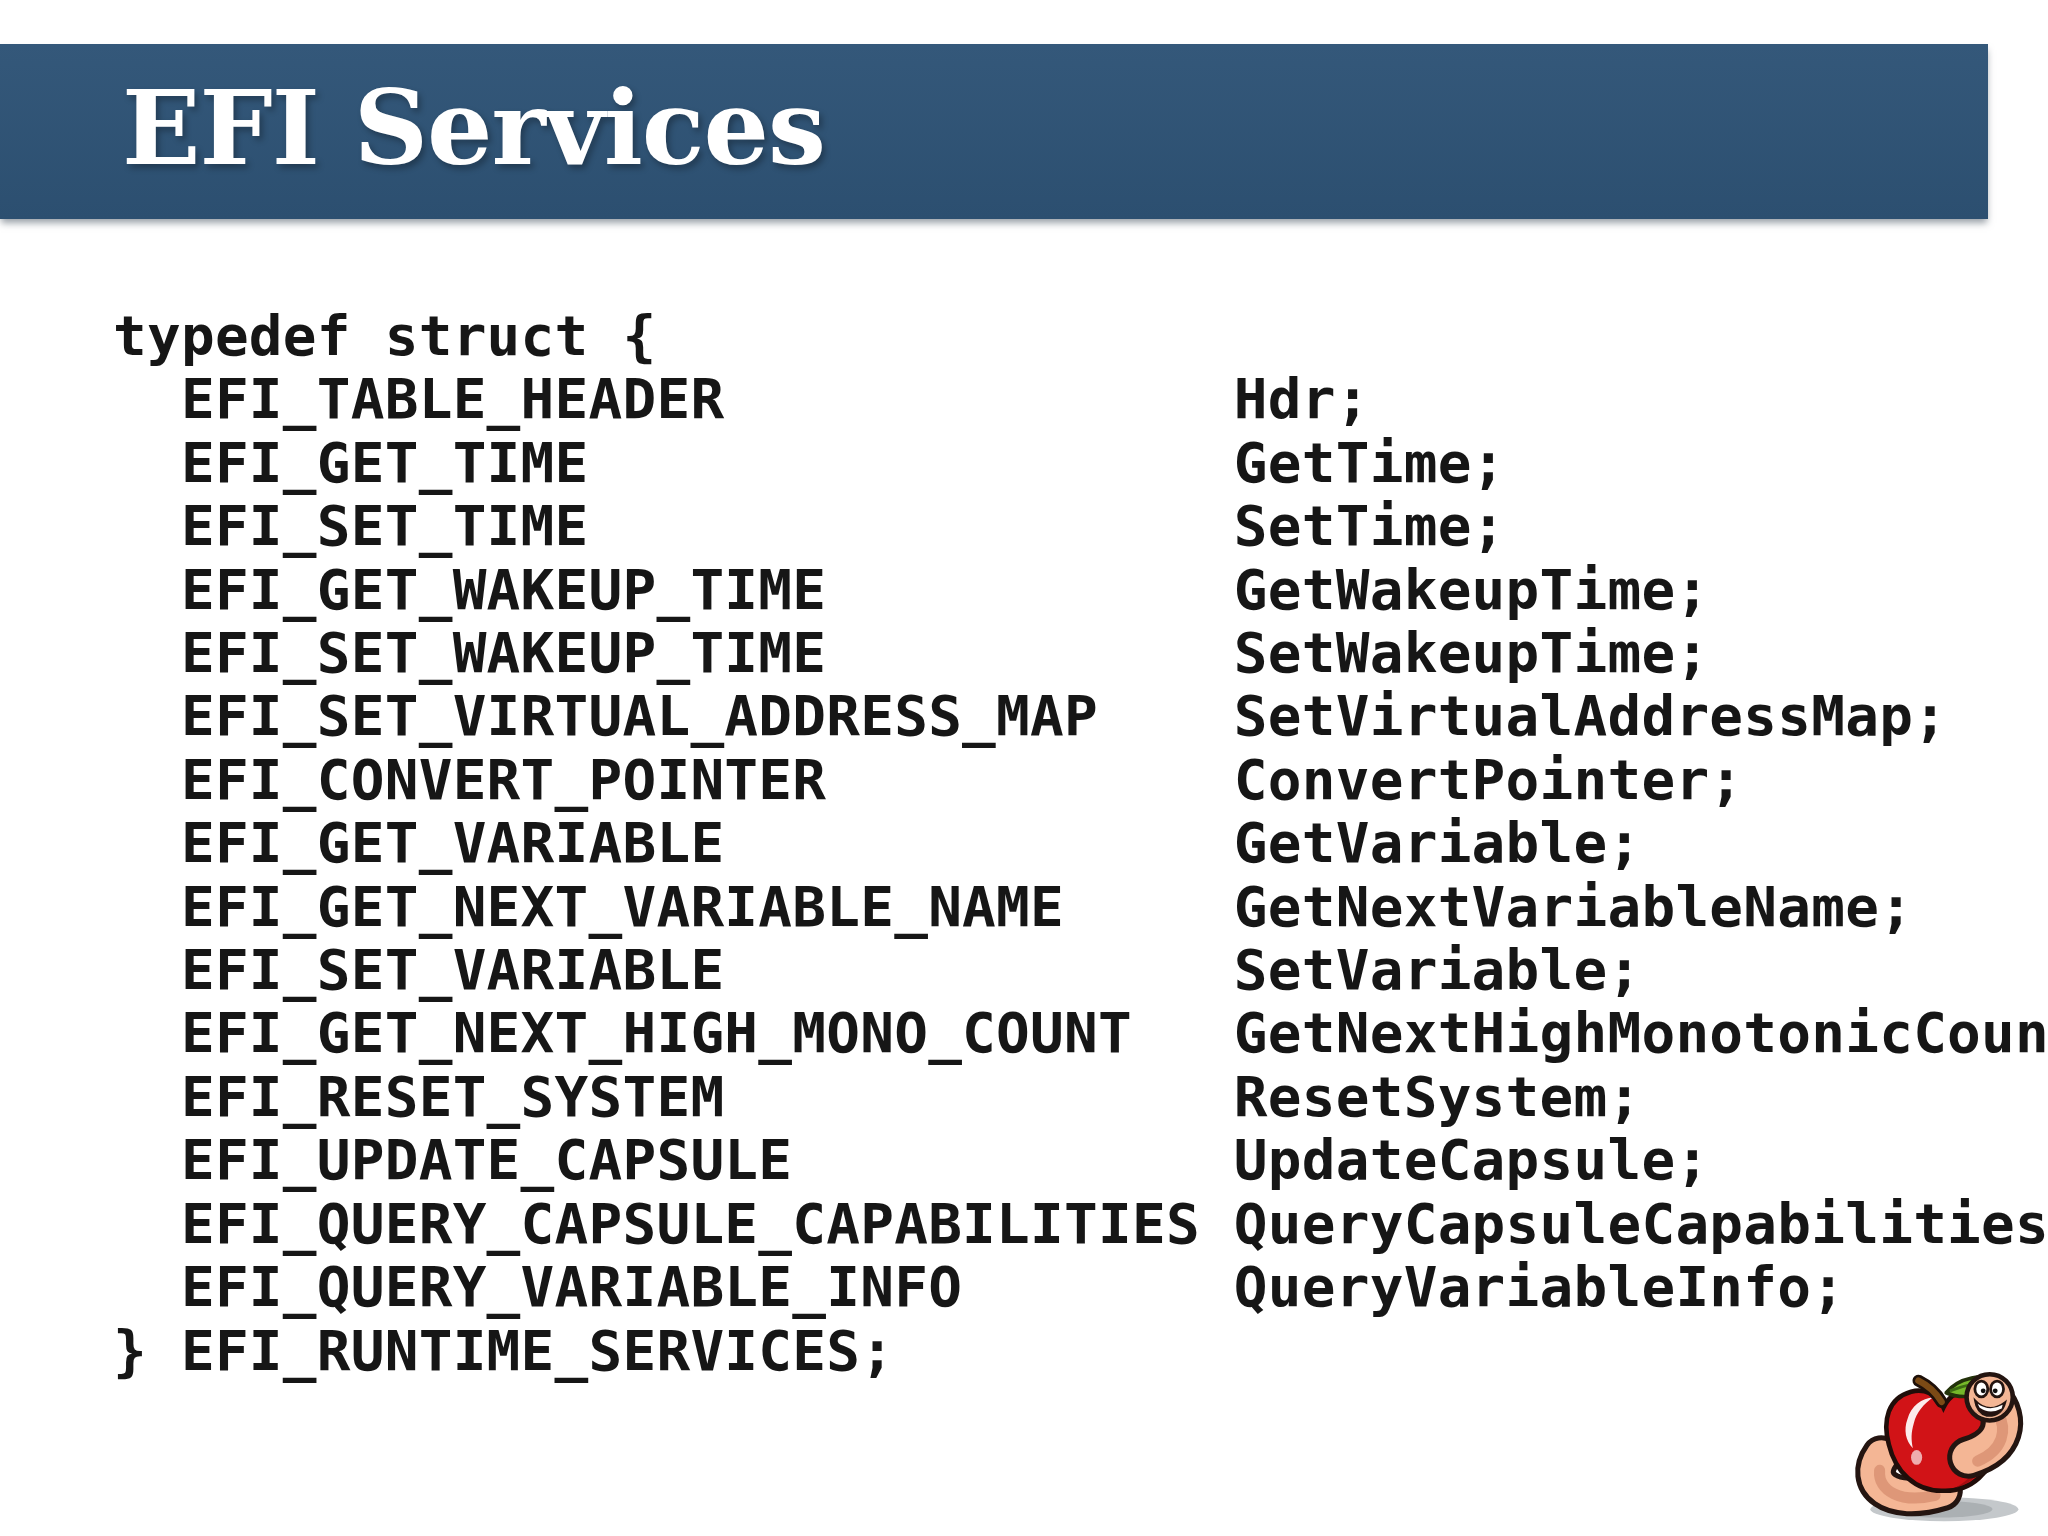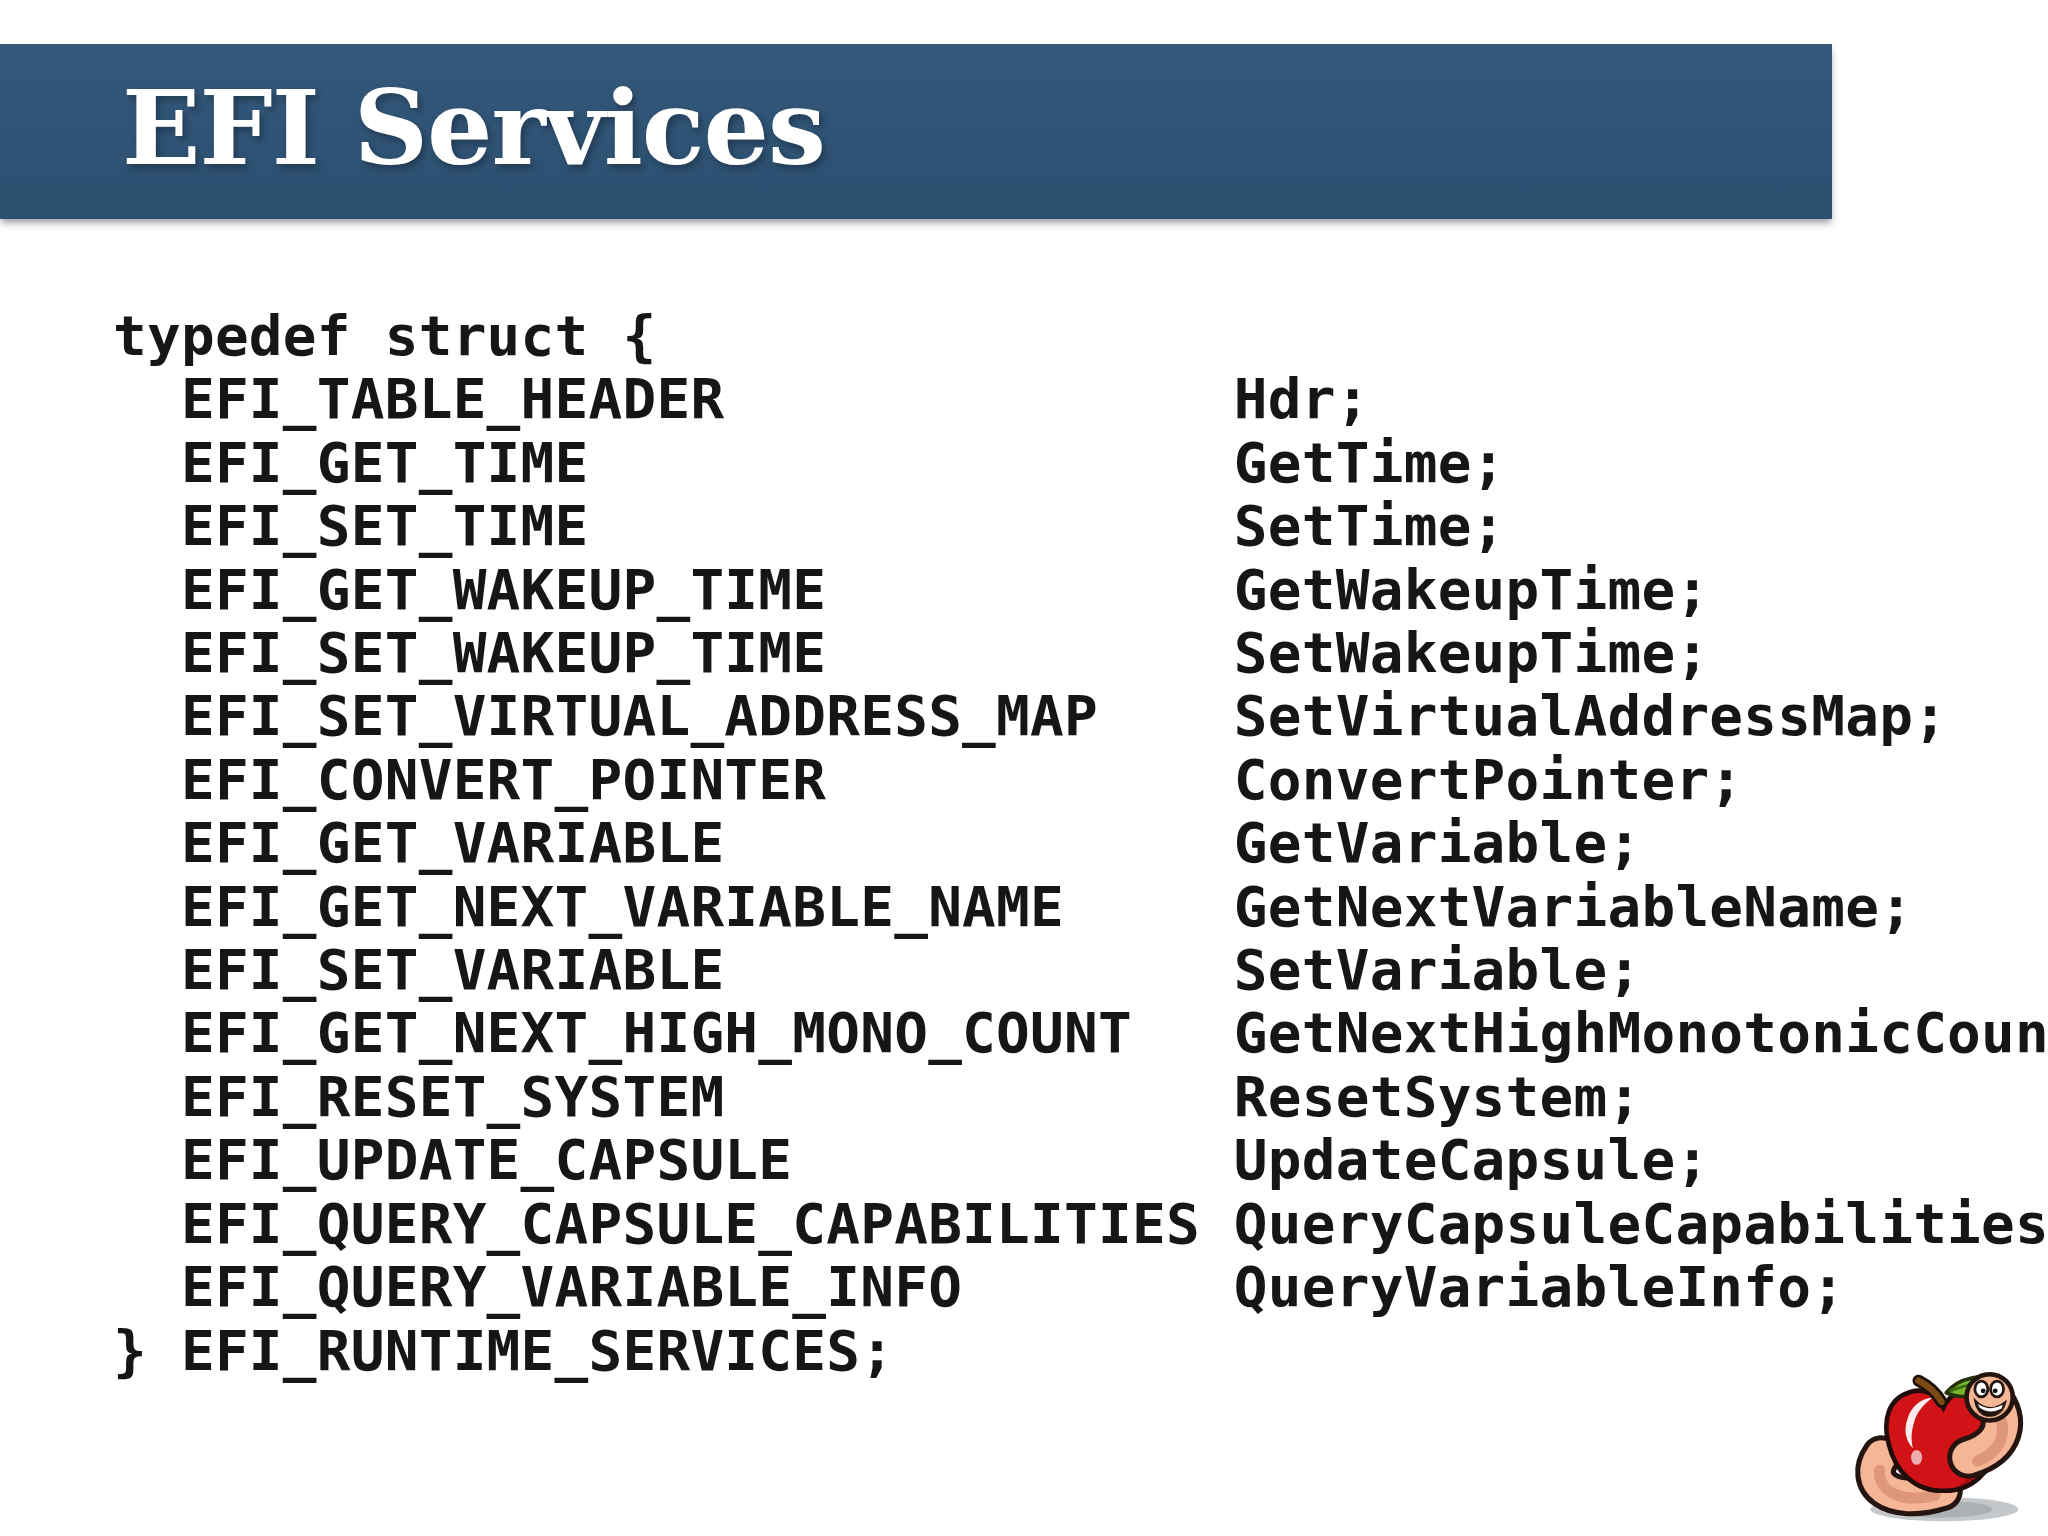--- a/index.html
+++ b/index.html
@@ -5,21 +5,21 @@
   html,body{margin:0;padding:0;}
   body{
     width:2048px;height:1536px;overflow:hidden;
     background:var(--background,#fff);
     font-family:"Liberation Sans",sans-serif;
   }
   .slide{position:relative;width:2048px;height:1536px;background:var(--background,#fff);}
 
   
   .title-bar{
-    position:absolute;left:0;top:44px;width:1832px;height:175px;
+    position:absolute;left:0;top:44px;width:1988px;height:175px;
     background:linear-gradient(180deg,var(--header_bg_top,#34587a) 0%,var(--header_bg,#2c4f70) 100%);
     box-shadow:0 5px 7px -1px rgba(100,110,122,.65);
     display:flex;align-items:center;
   }
   .title{
     margin:0;padding:0 0 0 122px;
     font-family:"DejaVu Serif","Liberation Serif",serif;
     font-weight:bold;font-size:103px;line-height:1;
     color:var(--header_text,#fff);
     letter-spacing:-1px;

